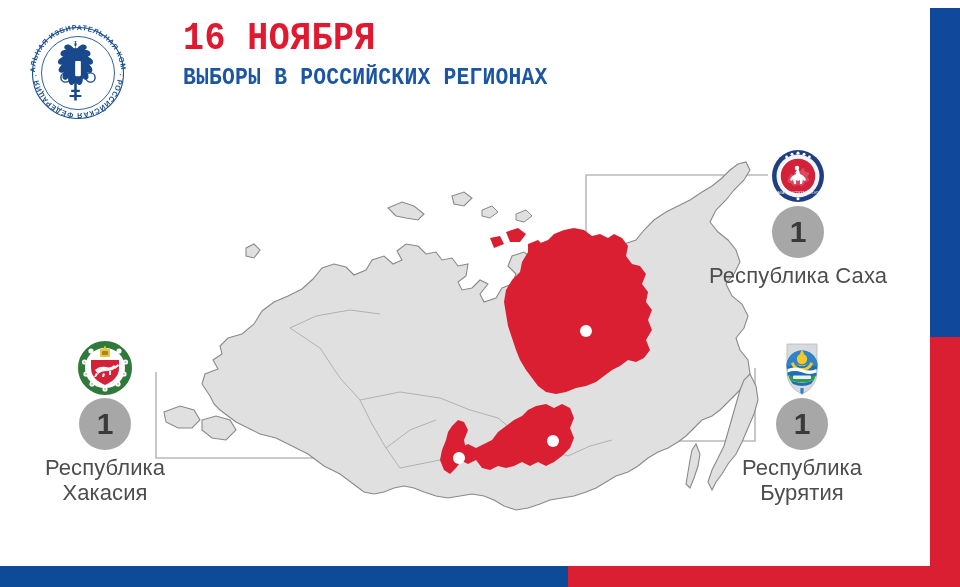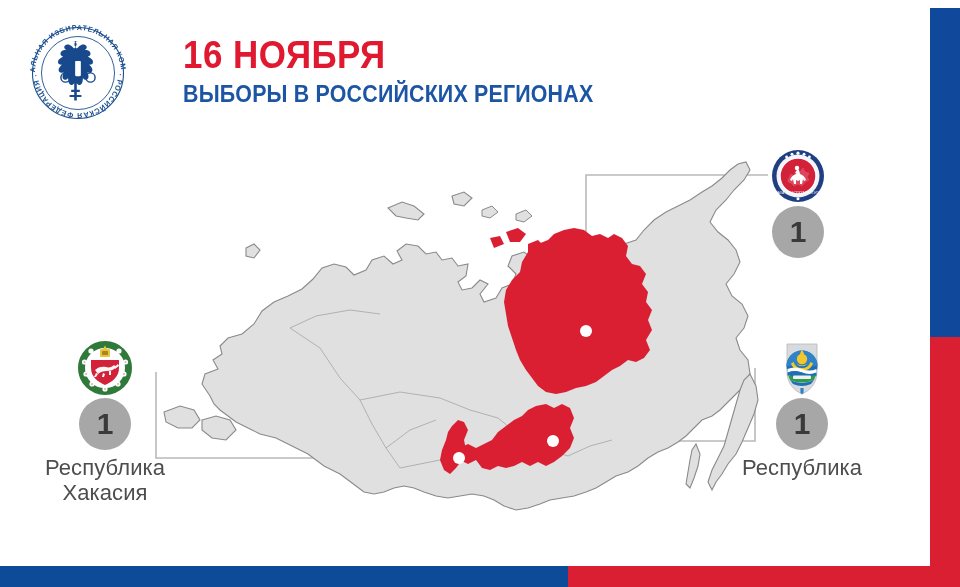--- a/index.html
+++ b/index.html
@@ -63,21 +63,22 @@
   .cec-emblem {
     position: absolute;
     left: 22px;
     top: 17px;
     width: 112px;
     height: 112px;
   }
   .title-block {
     position: absolute;
     left: 183px;
-    top: 36px;
+    top: 20px;
+    font-family: Liberation Mono, monospace;
   }
   .title-main {
     font-size: 38px;
     font-weight: bold;
     color: #e01931;
     letter-spacing: 0.5px;
     line-height: 1;
     transform: scaleX(0.92);
     transform-origin: left center;
     white-space: nowrap;
@@ -328,20 +329,21 @@
       </g>
       <g fill="#ffffff">
         <path d="M20 32 c1-3 3-5 6-6 l1-4 2 0 1 4 c3 1 5 3 6 6 l-2 1 -1-2 -1 5 -2 0 0-4 -2 1 -2-1 0 4 -2 0 -1-5 -1 2 z"></path>
         <circle cx="27" cy="20" r="2.2"></circle>
         <path d="M27 22 l2 3 -4 0 z"></path>
       </g>
       <text x="28" y="46" font-family="Liberation Sans, sans-serif" font-size="3.1" fill="#ffffff" text-anchor="middle" letter-spacing="0.3">САХА ӨРӨСПҮҮБҮЛҮКЭТЭ</text>
     </svg>
     <div class="count-badge">1</div>
     <div class="callout-name">
+      <div>Республика Саха</div>
     </div>
   </div>
 
   <div class="callout callout-buryat">
     <svg class="callout-emblem" viewBox="0 0 56 58">
       <path d="M13 4 h30 v28 c0 12 -8 19 -15 22 c-7 -3 -15 -10 -15 -22 z" fill="#d8dadd" stroke="#b6b8bb" stroke-width="0.8"></path>
       <circle cx="28" cy="26" r="15.5" fill="#1f6fb8"></circle>
       <path d="M12.5 26 a15.5 15.5 0 0 1 31 0 z" fill="#2f83c9"></path>
       <g fill="#f4c72a">
         <circle cx="28" cy="19" r="5.2"></circle>
@@ -354,20 +356,21 @@
         <path d="M13.5 32.4 q7 -3 14.5 0 q7.5 3 14.5 0 l0 3.4 q-7 3 -14.5 0 q-7.5 -3 -14.5 0 z" fill="#1f6fb8"></path>
       </g>
       <path d="M14 35 q14 6 28 0 l-2 5 q-12 5 -24 0 z" fill="#2f9c4a"></path>
       <rect x="19" y="35.5" width="18" height="3.6" rx="1" fill="#eef0f2"></rect>
       <path d="M16 40 q12 6 24 0 l-3 4 q-9 4 -18 0 z" fill="#1f6fb8"></path>
       <path d="M26.4 48 h3.2 v4.5 l-1.6 2 -1.6 -2 z" fill="#2f83c9"></path>
     </svg>
     <div class="count-badge">1</div>
     <div class="callout-name">
       <div>Республика</div>
+      <div>Бурятия</div>
     </div>
   </div>
 
   <div class="callout callout-khakas">
     <svg class="callout-emblem" viewBox="0 0 56 58">
       <circle cx="28" cy="28" r="26" fill="#ffffff" stroke="#c9a227" stroke-width="1"></circle>
       <g>
         <circle cx="28" cy="28" r="23.5" fill="none" stroke="#2f7a3a" stroke-width="7"></circle>
         <g fill="#ffffff">
           <circle cx="7.5" cy="22" r="2.6"></circle>

